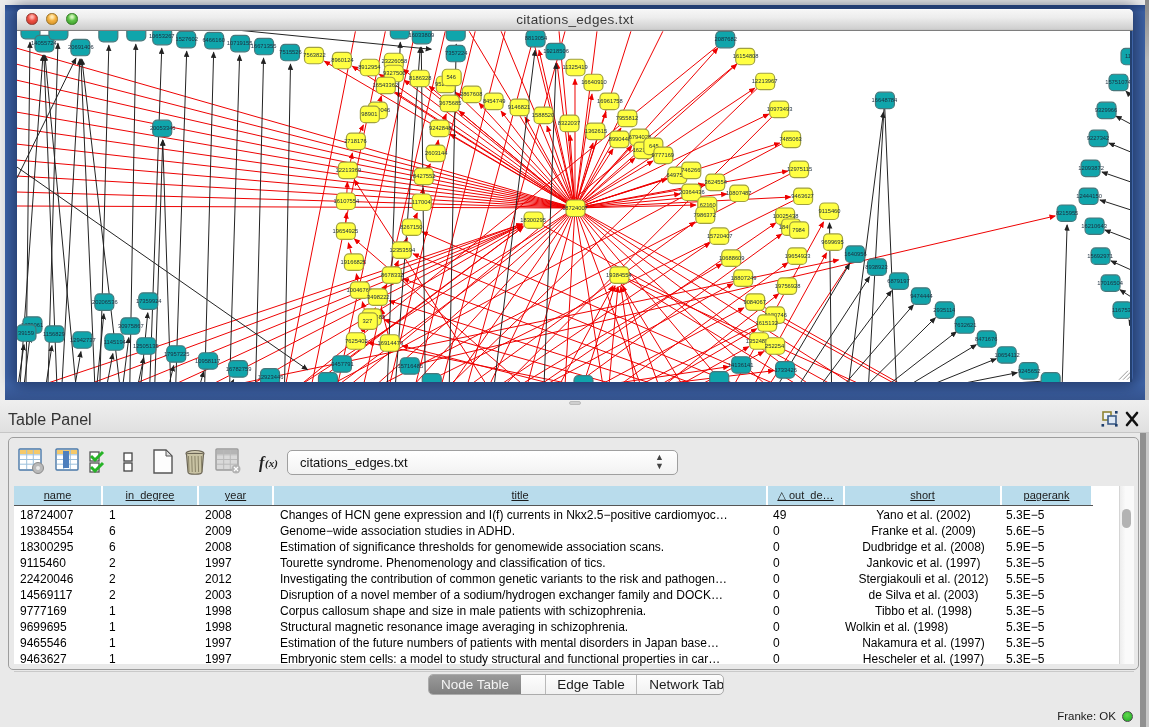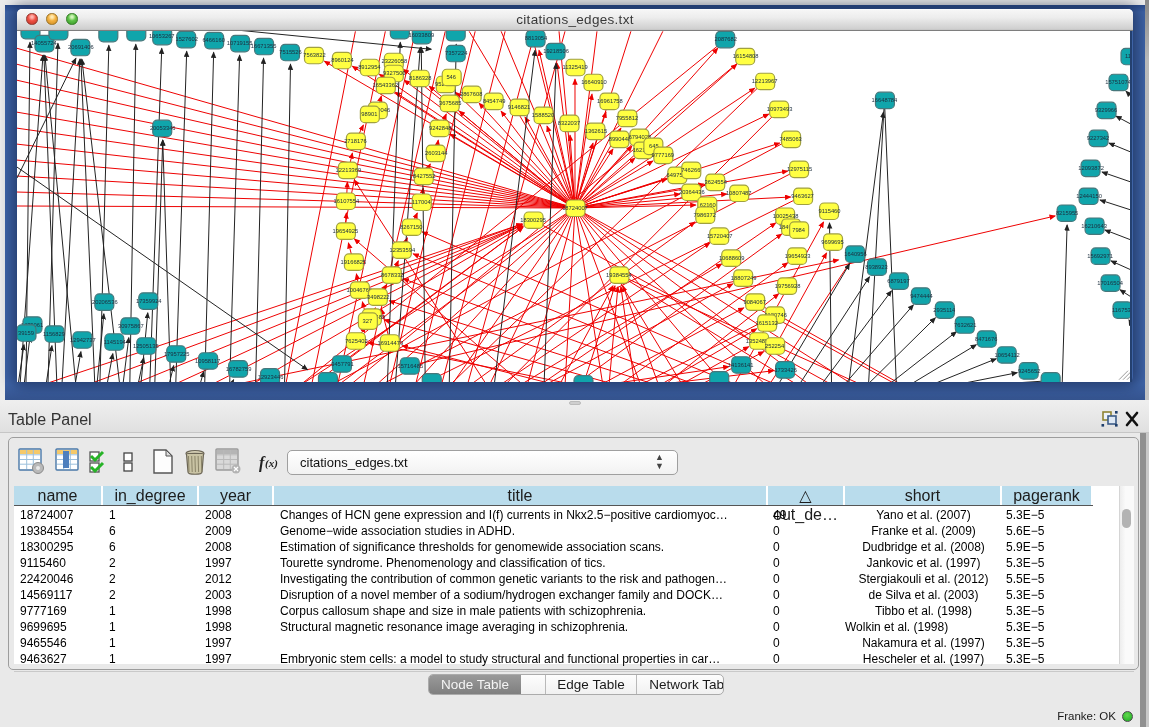--- a/index.html
+++ b/index.html
@@ -16,21 +16,21 @@
 .wtitle {width:100%; text-align:center; font-size:13.5px; color:#383838; line-height:21px; letter-spacing:0.3px;}
 .canvas {left:17px; top:31px; width:1115px; height:351px; background:#fff; border-right:2px solid #24406f;}
 .lowerbg {left:0; top:400px; width:1149px; height:327px; background:#e9e9e9;}
 .tp-bar {left:0; top:400px; width:1149px; height:33px; background:linear-gradient(#efefef,#e0e0e0); border-bottom:1px solid #c6c6c6;}
 .tp-title {left:8px; top:411px; font-size:16px; color:#333;}
 .grip {left:569px; top:401px; width:12px; height:4px; background:#cfcfcf; border-radius:2px; border:1px solid #bbb;}
 .panel {left:8px; top:437px; width:1131px; height:233px; border:1px solid #9d9d9d; border-radius:5px; background:#e9e9e9;}
 .dropdown {left:287px; top:450px; width:391px; height:25px; background:linear-gradient(#fff,#f2f2f2); border:1px solid #9f9f9f; border-radius:5px; font-size:13px; color:#111; line-height:23px; padding-left:12px;}
 .dd-ar {left:655px; top:453px; font-size:9px; color:#444; line-height:9px; text-align:center;}
 .tbl {left:14px; top:486px; width:1120px; height:178px; background:#fff;}
-.thdr {position:absolute; top:0; height:19px; background:#b9dcec; border-right:2px solid #fff; font-size:16px; color:#1c1c1c; text-align:center; line-height:19px;}
+.thdr {position:absolute; top:0; height:19px; background:#b9dcec; border-right:2px solid #fff; font-size:11px; color:#1c1c1c; text-align:center; line-height:19px;text-decoration:underline;}
 .tbl-b {position:absolute; top:19px; left:0; width:1079px; height:1px; background:#555;}
 .row {position:absolute; width:1079px; height:16px; font-size:12px; color:#000; white-space:nowrap;}
 .c {position:absolute; top:1px;}
 .sb {left:1119px; top:486px; width:15px; height:178px; background:linear-gradient(90deg,#ededed,#fafafa 40%,#fafafa); border-left:1px solid #d5d5d5;}
 .sb-t {left:1122px; top:509px; width:9px; height:19px; background:#b3b3b3; border-radius:5px;}
 .tabs {left:428px; top:674px; width:296px; height:21px; border:1px solid #ababab; border-radius:5px; background:linear-gradient(#fdfdfd,#f1f1f1); overflow:hidden; display:flex;}
 .tab {font-size:13.5px; color:#1a1a1a; text-align:center; line-height:20px; flex:0 0 auto;}
 .tab.sel {background:linear-gradient(#9a9a9a,#7f7f7f); color:#f4f4f4;}
 .tab.mid {border-left:1px solid #b9b9b9; border-right:1px solid #b9b9b9;margin-left:24px;}
 .mem {left:0; top:710px; width:1116px; text-align:right; font-size:11.5px; color:#1a1a1a;}
@@ -629,21 +629,21 @@
 <div class="thdr" style="left:754px;width:77px">△ out_de…</div>
 <div class="thdr" style="left:831px;width:157px">short</div>
 <div class="thdr" style="left:988px;width:91px">pagerank</div>
 <div class="tbl-b"></div>
 <div class="row" style="top:21px">
       <span class="c" style="left:6px">18724007</span>
       <span class="c" style="left:95px">1</span>
       <span class="c" style="left:191px">2008</span>
       <span class="c" style="left:266px">Changes of HCN gene expression and I(f) currents in Nkx2.5−positive cardiomyoc…</span>
       <span class="c" style="left:759px">49</span>
-      <span class="c" style="left:831px;width:157px;text-align:center">Yano et al. (2007)</span>
+      <span class="c" style="left:831px;width:157px;text-align:center">Yano et al. (2002)</span>
       <span class="c" style="left:992px">5.3E−5</span>
     </div>
 <div class="row" style="top:37px">
       <span class="c" style="left:6px">19384554</span>
       <span class="c" style="left:95px">6</span>
       <span class="c" style="left:191px">2009</span>
       <span class="c" style="left:266px">Genome−wide association studies in ADHD.</span>
       <span class="c" style="left:759px">0</span>
       <span class="c" style="left:831px;width:157px;text-align:center">Franke et al. (2009)</span>
       <span class="c" style="left:992px">5.6E−5</span>
@@ -699,20 +699,21 @@
       <span class="c" style="left:191px">1998</span>
       <span class="c" style="left:266px">Structural magnetic resonance image averaging in schizophrenia.</span>
       <span class="c" style="left:759px">0</span>
       <span class="c" style="left:831px;width:157px;">Wolkin et al. (1998)</span>
       <span class="c" style="left:992px">5.3E−5</span>
     </div>
 <div class="row" style="top:149px">
       <span class="c" style="left:6px">9465546</span>
       <span class="c" style="left:95px">1</span>
       <span class="c" style="left:191px">1997</span>
+      <span class="c" style="left:266px">Estimation of the future numbers of patients with mental disorders in Japan base…</span>
       <span class="c" style="left:759px">0</span>
       <span class="c" style="left:831px;width:157px;text-align:center">Nakamura et al. (1997)</span>
       <span class="c" style="left:992px">5.3E−5</span>
     </div>
 <div class="row" style="top:165px">
       <span class="c" style="left:6px">9463627</span>
       <span class="c" style="left:95px">1</span>
       <span class="c" style="left:191px">1997</span>
       <span class="c" style="left:266px">Embryonic stem cells: a model to study structural and functional properties in car…</span>
       <span class="c" style="left:759px">0</span>

